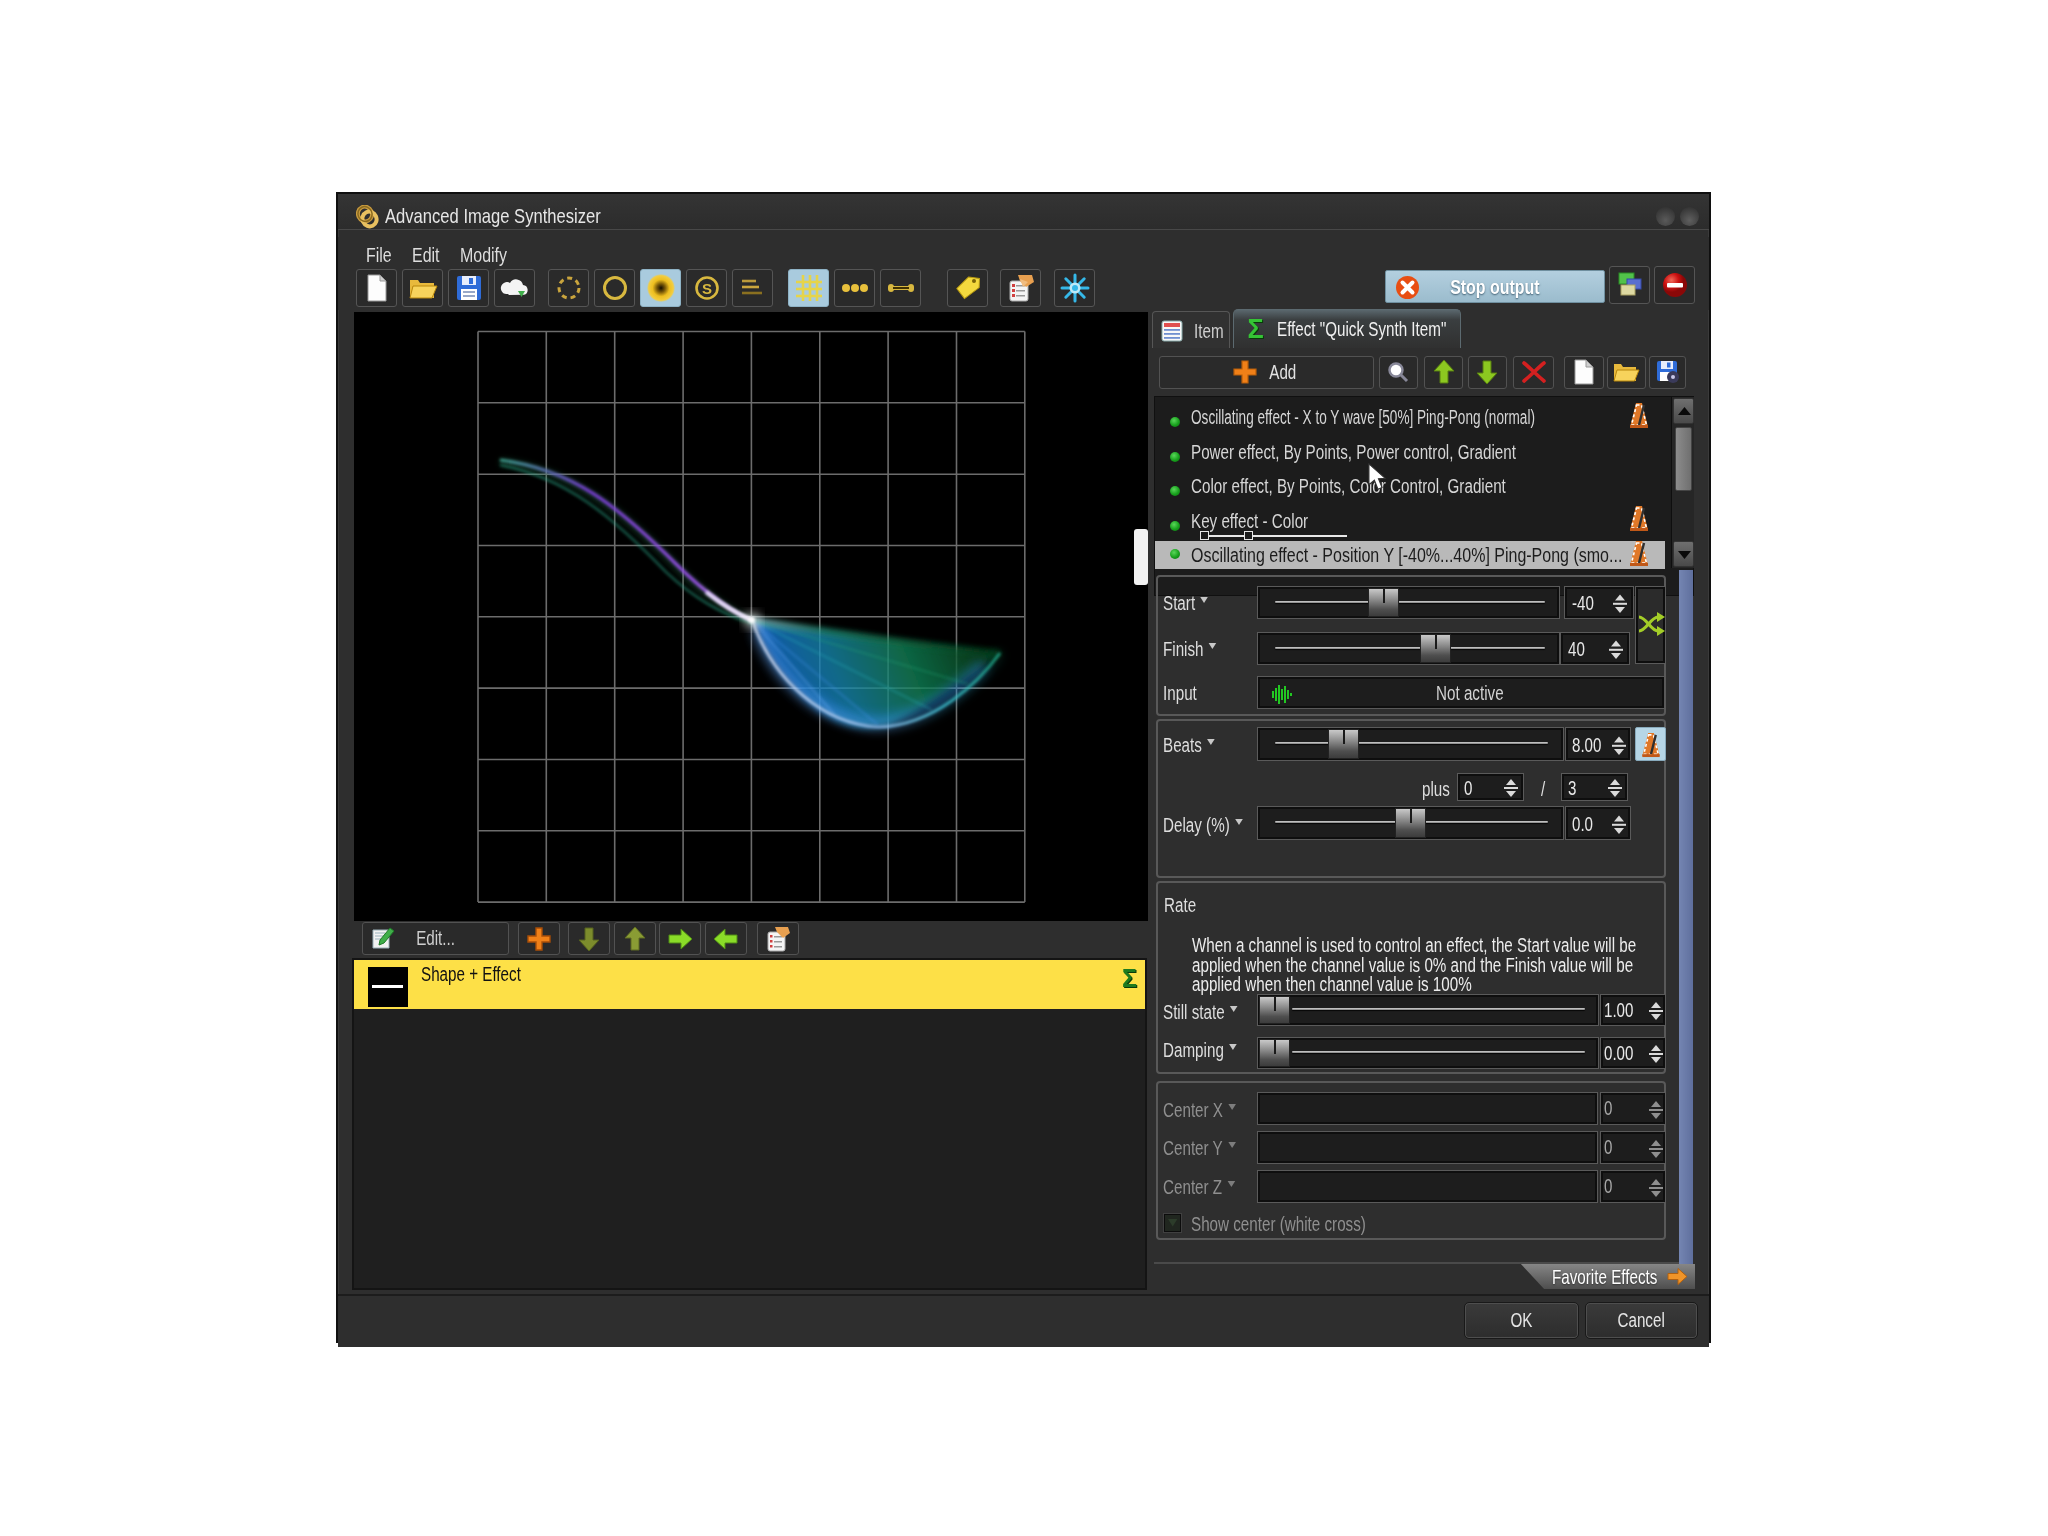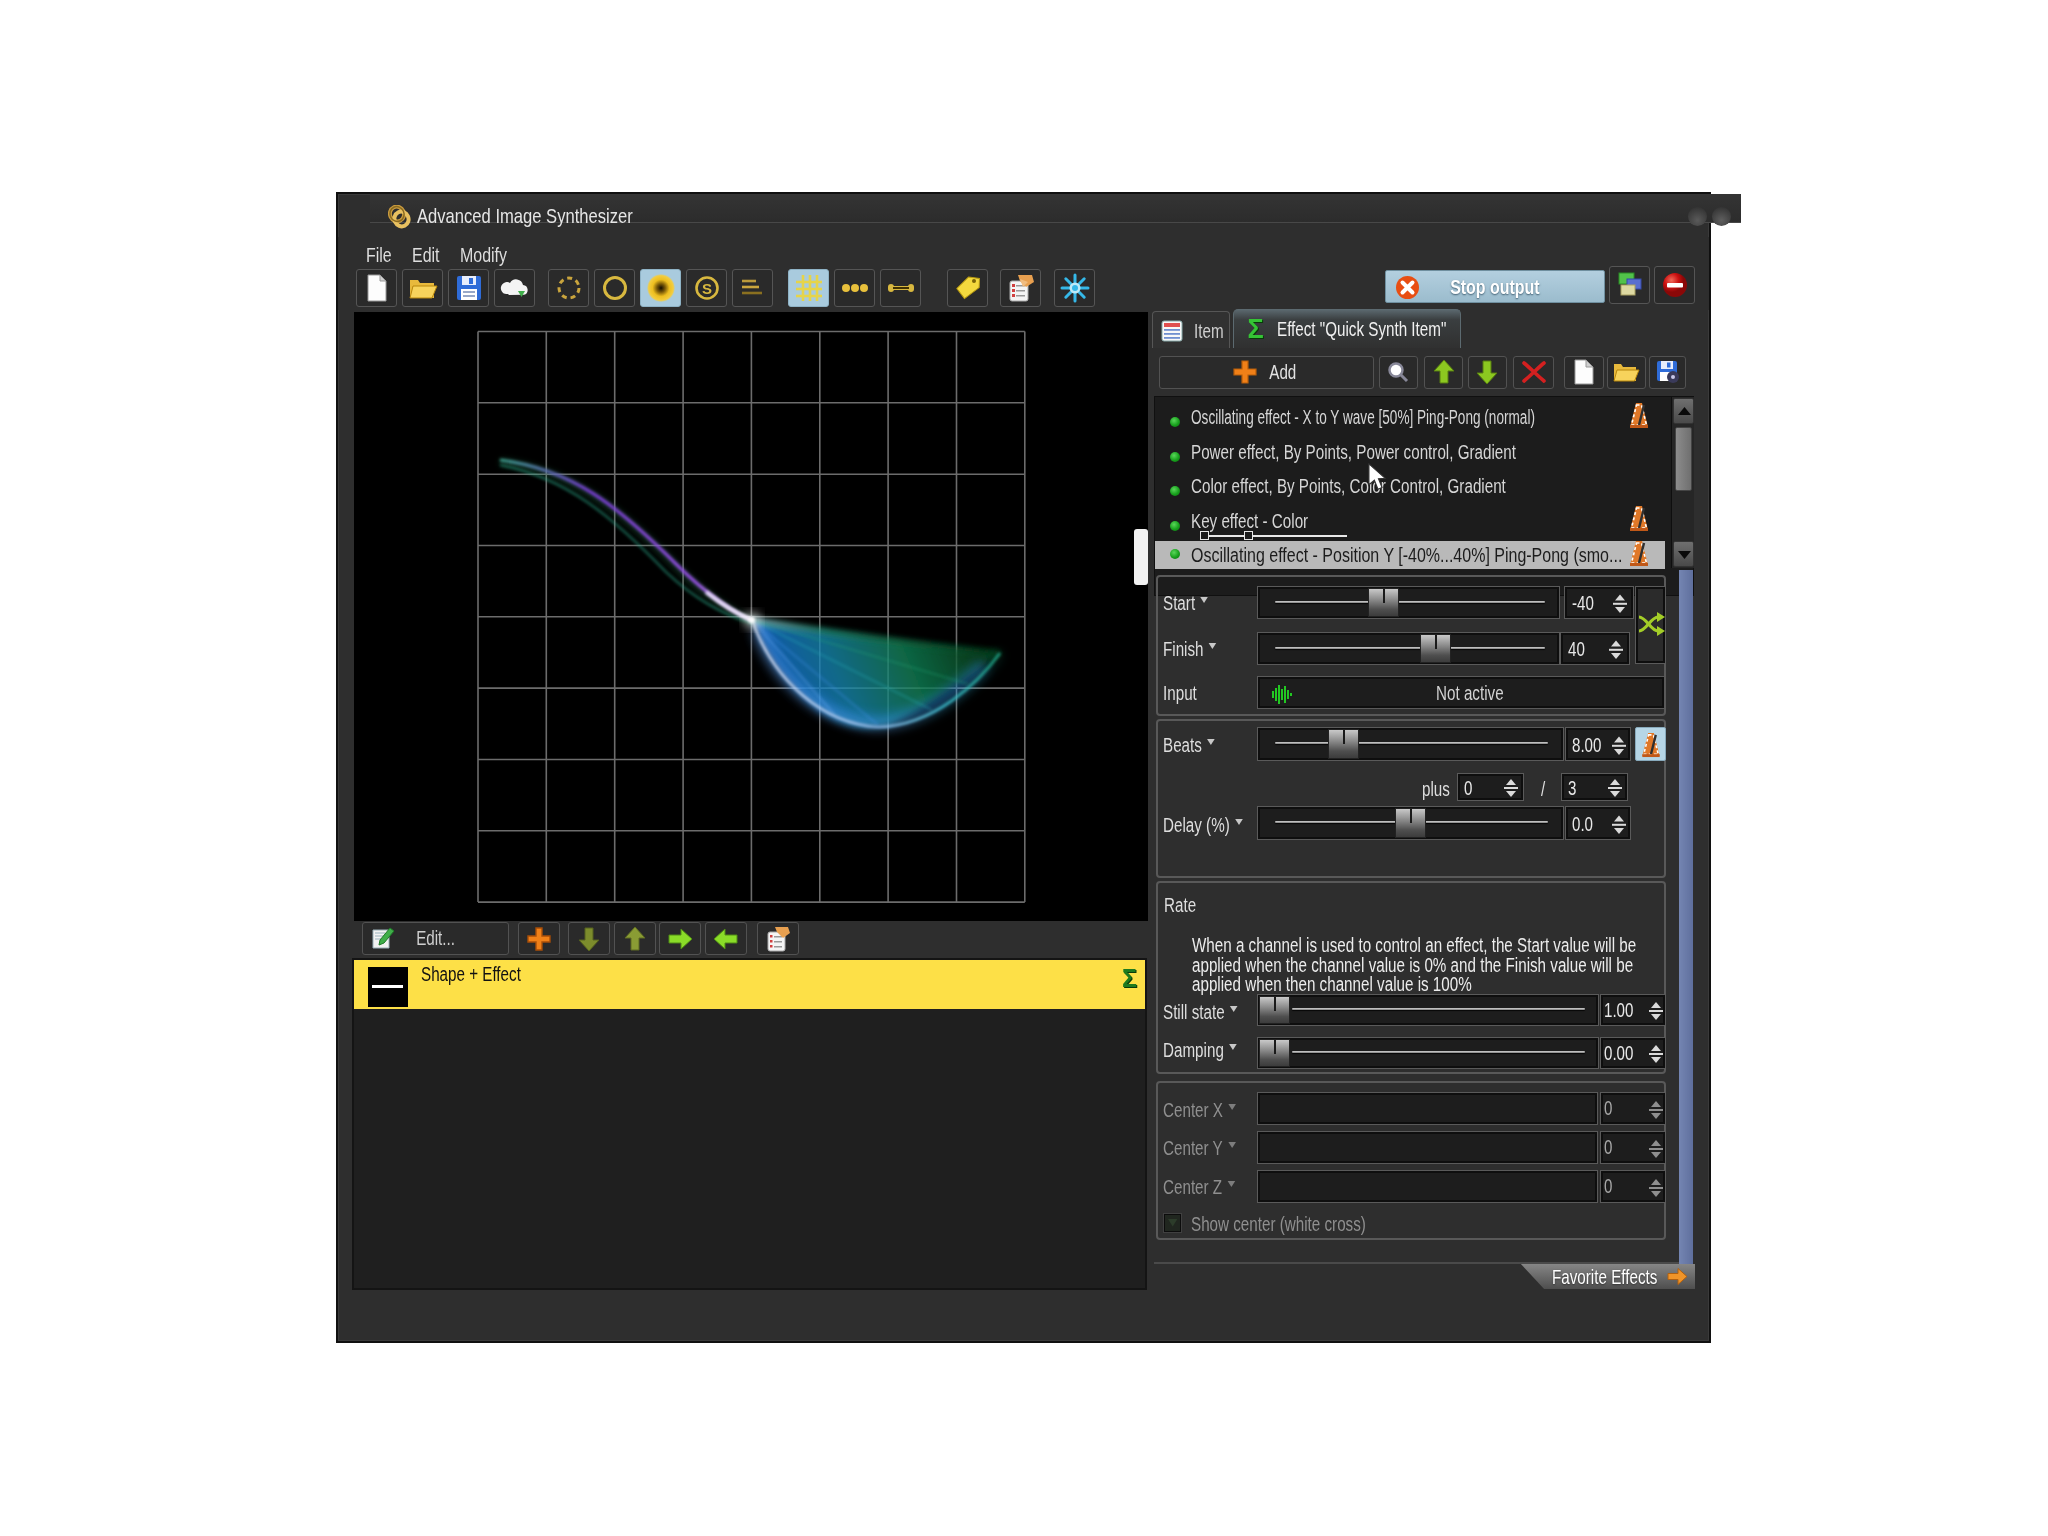--- a/index.html
+++ b/index.html
@@ -25,21 +25,21 @@
   .slbox{position:absolute;background:#1d1d1d;border:1px solid #5a5a5a;box-shadow:inset 0 0 0 2px #0e0e0e;}
   .arrdn{display:inline-block;width:0;height:0;border:5px solid transparent;border-top:6px solid #c8c8c8;vertical-align:2px;margin-left:7px;}
   .arrdn.d{border-top-color:#7d7d7d;}
   .vnum{position:absolute;font-size:21px;color:#e8e8e8;transform:scaleX(0.72);transform-origin:0 50%;white-space:nowrap;}
   .pline{font-size:20px;color:#ececec;}
 </style>
 </head>
 <body>
 <div id="win">
 
-  <div class="abs" style="left:0;top:0;width:100%;height:29px;background:linear-gradient(#343434,#2c2c2c);border-bottom:1px solid #484848;margin-left:32px;">
+  <div class="abs" style="left:0;top:0;width:100%;height:36px;background:linear-gradient(#343434,#2c2c2c);border-bottom:1px solid #484848;">
     <svg class="abs" style="left:18px;top:11px" width="23" height="24" viewBox="0 0 23 24">
       <ellipse cx="9" cy="9" rx="7" ry="7.5" fill="none" stroke="#c99b3f" stroke-width="4" transform="rotate(-25 9 9)"></ellipse>
       <ellipse cx="13.5" cy="14" rx="7" ry="7.5" fill="none" stroke="#e8c060" stroke-width="4" transform="rotate(-25 13.5 14)"></ellipse>
       <ellipse cx="9" cy="9" rx="7" ry="7.5" fill="none" stroke="#8a6a20" stroke-width="1.5" transform="rotate(-25 9 9)"></ellipse>
     </svg>
     <div class="lbl tx" style="left:47px;top:10px;font-size:21px;color:#e6e6e6;transform:scaleX(0.79);">Advanced Image Synthesizer</div>
     <div class="abs" style="left:1318px;top:13px;width:19px;height:19px;border-radius:50%;background:radial-gradient(circle at 50% 70%,#5a5a5a,#2a2a2a);"></div>
     <div class="abs" style="left:1342px;top:13px;width:19px;height:19px;border-radius:50%;background:radial-gradient(circle at 50% 70%,#5f5f5f,#2a2a2a);"></div>
   </div>
 
@@ -651,13 +651,21 @@
     <div class="abs" style="left:527px;top:266px;width:14px;height:694px;background:linear-gradient(90deg,#7485b2,#5f6f9d);"></div>
 
     <div class="abs" style="left:368.7px;top:959.8px;width:174.3px;height:25.7px;background:linear-gradient(#868686,#4e4e4e);clip-path:polygon(0 0,100% 0,100% 100%,13.7% 100%);">
       <span class="tx" style="position:absolute;left:31px;top:2px;font-size:20px;color:#fff;text-shadow:0 1px 2px #333;">Favorite Effects</span>
       <svg class="abs" style="left:146px;top:3.5px;" width="21" height="19" viewBox="0 0 21 19">
           <path d="M1 6.5 h10 V1.5 L20 9.5 L11 17.5 v-5 H1 Z" fill="#f09428" stroke="#b06010"></path>
         </svg>
     </div>
   </div>
 
+  <div class="abs" style="left:0;top:1100px;width:100%;height:53px;background:#2e2e2e;border-top:2px solid #1c1c1c;">
+    <div class="abs" style="left:1126px;top:6px;width:115px;height:37px;background:linear-gradient(#3a3a3a,#2d2d2d);border:1px solid #191919;border-radius:5px;box-shadow:inset 0 0 0 1px #4e4e4e;display:flex;align-items:center;justify-content:center;">
+      <span class="vtxt tx ctr">OK</span>
+      </div>
+    <div class="abs" style="left:1247px;top:6px;width:113px;height:37px;background:linear-gradient(#3a3a3a,#2d2d2d);border:1px solid #191919;border-radius:5px;box-shadow:inset 0 0 0 1px #4e4e4e;display:flex;align-items:center;justify-content:center;">
+      <span class="vtxt tx ctr">Cancel</span>
+      </div>
+  </div>
 </div>
 
 </body></html>

